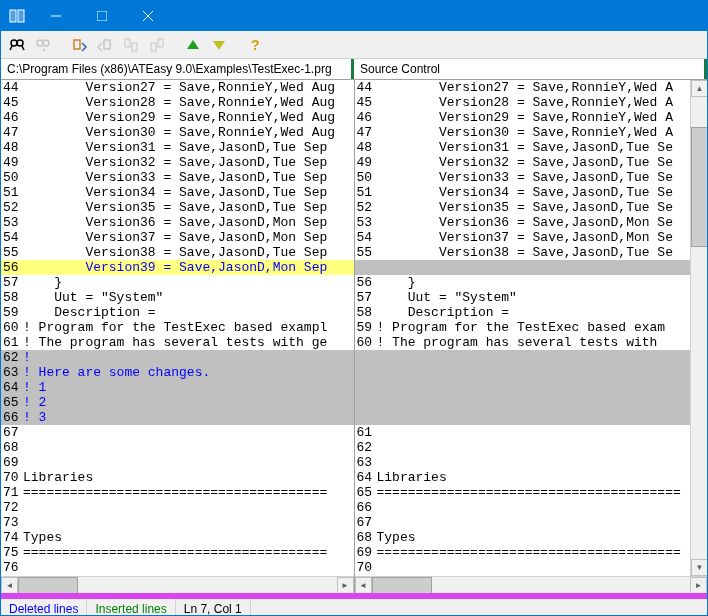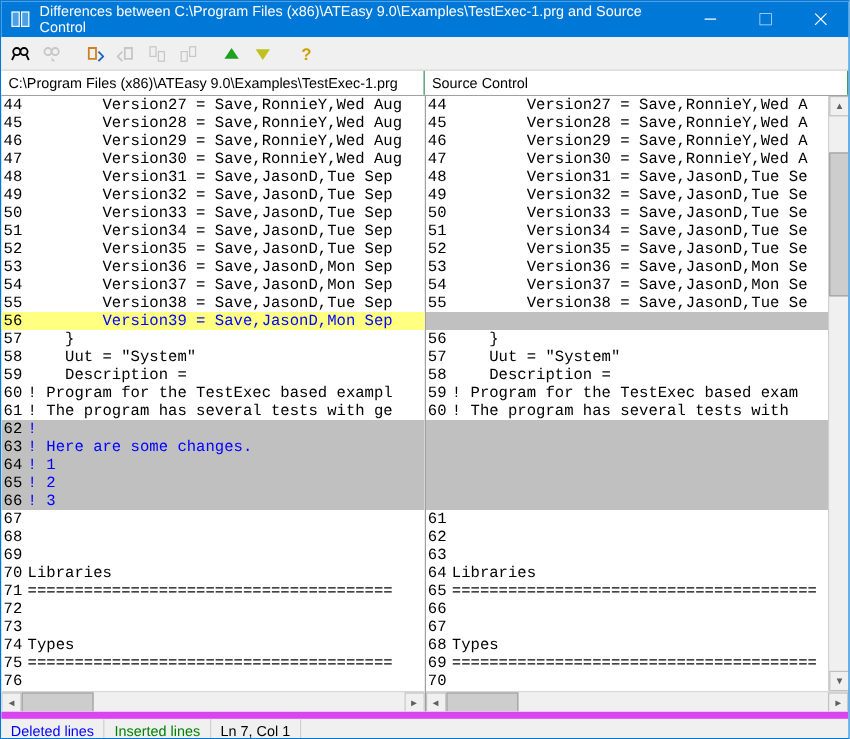--- a/index.html
+++ b/index.html
@@ -7,21 +7,21 @@
   .titlebar { background: #0078d7; color: #fff; height: 30px; display: flex; align-items: center; padding: 0 0 0 8px; }
   .titlebar .icon { width: 16px; height: 16px; margin-right: 8px; display: flex; align-items: center; justify-content: center; }
   .titlebar .title { flex: 1; font-size: 12px; }
   .titlebar .winbtns { display: flex; }
   .titlebar .winbtn { width: 46px; height: 30px; display: flex; align-items: center; justify-content: center; cursor: pointer; }
   .toolbar { background: #f0f0f0; border-bottom: 1px solid #d0d0d0; height: 28px; display: flex; align-items: center; padding: 0 4px; gap: 2px; }
   .toolbar .tbtn { width: 24px; height: 24px; display: flex; align-items: center; justify-content: center; cursor: pointer; border: 1px solid transparent; }
   .toolbar .tbtn.disabled { opacity: 0.4; cursor: default; }
   .toolbar .sep { width: 8px; }
   .headers { display: flex; border-bottom: 1px solid #a0a0a0; }
-  .headers .hcell { flex: 1; padding: 3px 6px; border-right: 1px solid #15803d; background: #fff; font-size: 12px; }
+  .headers .hcell { flex: 1; padding: 3px 6px; border-right: 3px solid #15803d; background: #fff; font-size: 12px; }
   .panes { flex: 1; display: flex; overflow: hidden; }
   .pane { flex: 1; border-right: 1px solid #a0a0a0; display: flex; flex-direction: column; overflow: hidden; position: relative; }
   .pane:last-child { border-right: none; }
   .code { flex: 1; overflow: hidden; font-family: Liberation Mono, monospace; font-size: 13px; line-height: 15px; white-space: pre; position: relative; }
   .row { display: flex; height: 15px; }
   .gutter { width: 22px; text-align: left; color: #000; padding-left: 2px; flex-shrink: 0; }
   .txt { flex: 1; overflow: hidden; }
   .hl-yellow { background: #ffff80; }
   .hl-gray { background: #c0c0c0; }
   .blue-text { color: #0000ff; }
@@ -42,21 +42,20 @@
 </head>
 <body>
 
 <div class="titlebar">
   <span class="icon">
     <svg width="16" height="16" viewBox="0 0 16 16">
         <rect x="1" y="2" width="6" height="12" fill="#fff" stroke="#fff" stroke-width="1" fill-opacity="0.3"></rect>
         <rect x="9" y="2" width="6" height="12" fill="#fff" stroke="#fff" stroke-width="1" fill-opacity="0.3"></rect>
       </svg>
   </span>
-  <span class="title">Differences between C:\Program Files (x86)\ATEasy 9.0\Examples\TestExec-1.prg and Source Control</span>
   <div class="winbtns">
     <div class="winbtn">
         <svg width="10" height="10">
           <line x1="0" y1="5" x2="10" y2="5" stroke="#fff" stroke-width="1"></line>
         </svg>
       </div>
     <div class="winbtn">
         <svg width="10" height="10">
           <rect x="0" y="0" width="10" height="10" fill="none" stroke="#fff" stroke-width="1"></rect>
         </svg>

